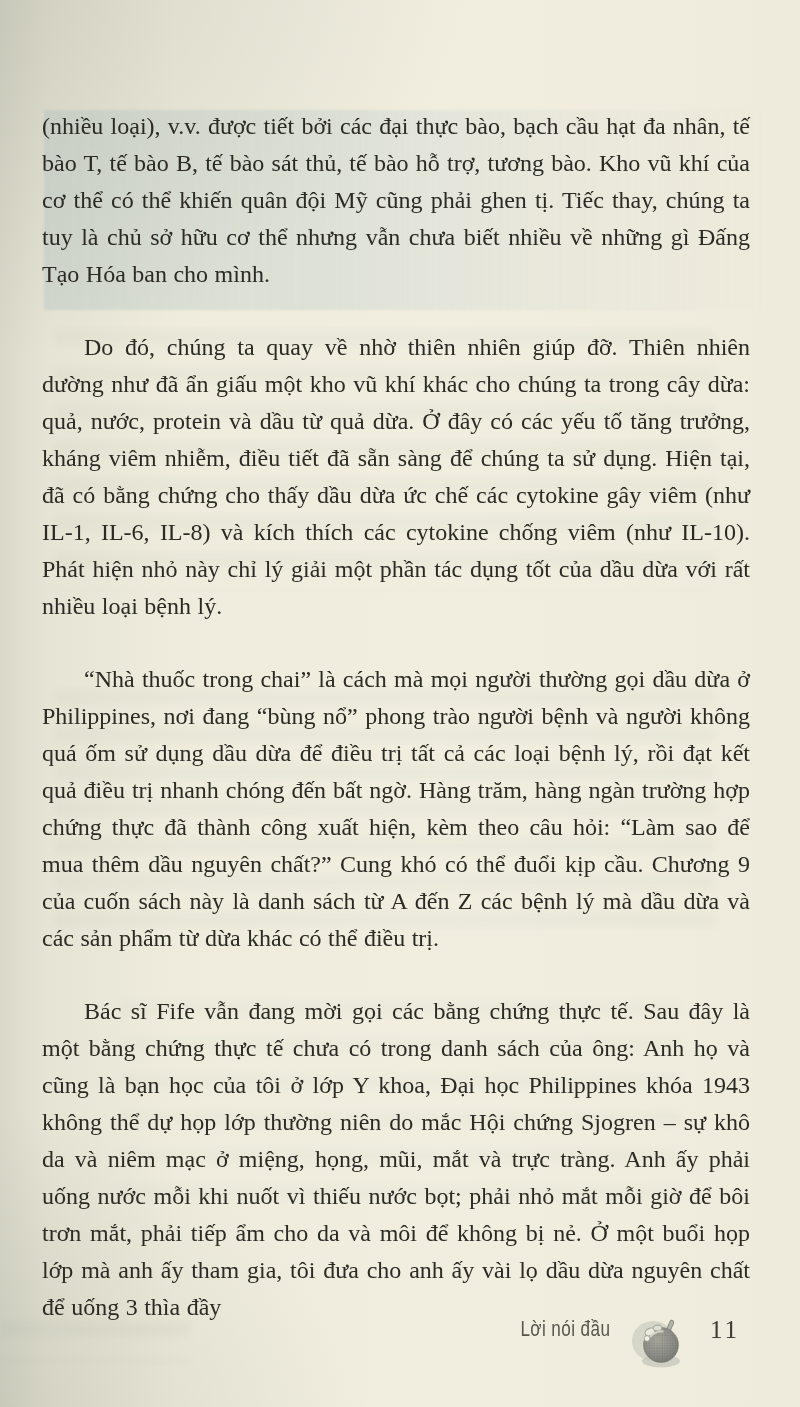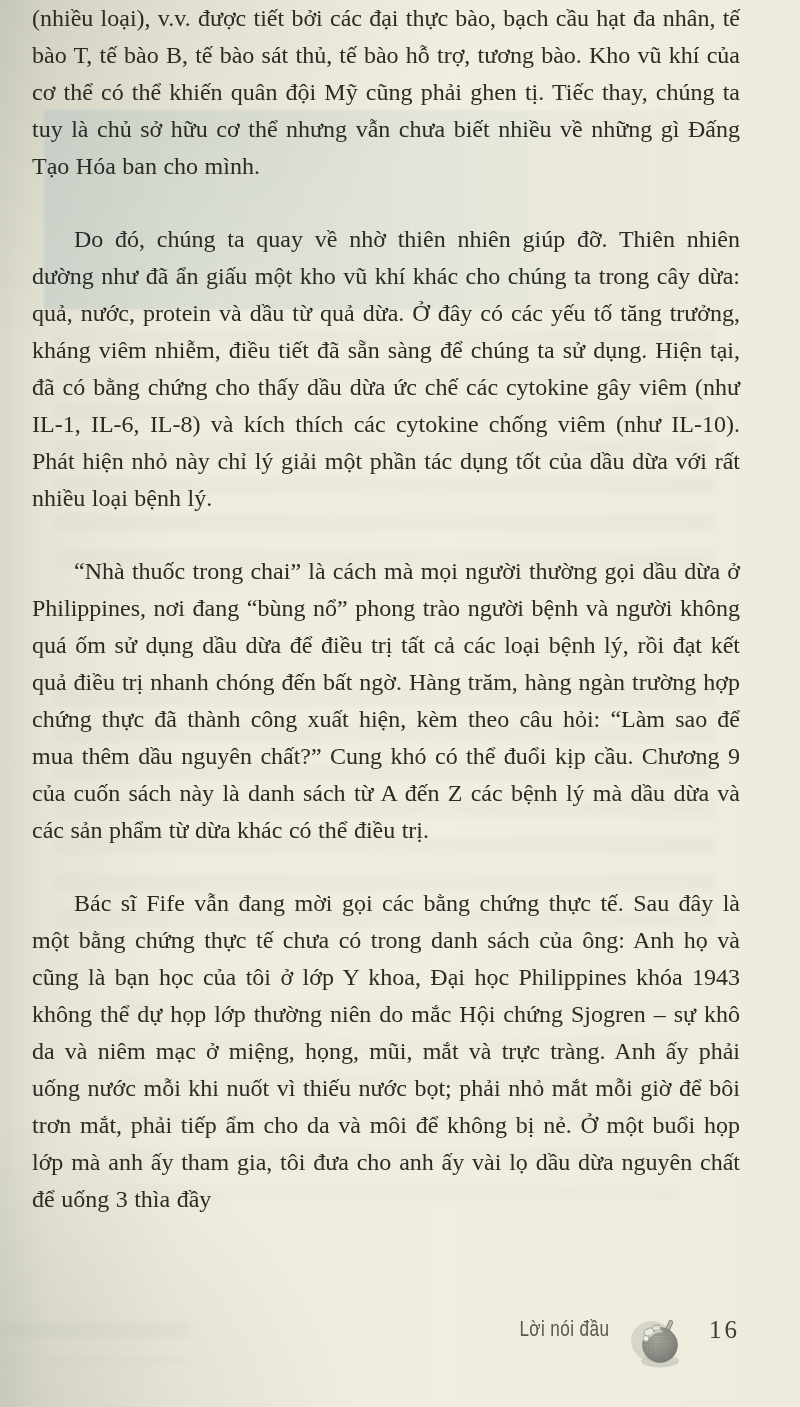--- a/index.html
+++ b/index.html
@@ -32,21 +32,21 @@
   .ghost{
     position:absolute;pointer-events:none;opacity:.5;filter:blur(3px);
     background:repeating-linear-gradient(to bottom,
       rgba(148,168,150,0.14) 0 15px, rgba(148,168,150,0) 15px 37px);
   }
   .g1{left:55px;top:330px;width:660px;height:260px;}
   .g2{left:55px;top:690px;width:660px;height:250px;}
   .g3{left:120px;top:1000px;width:560px;height:220px;opacity:.35;}
   .g4{left:0px;top:1322px;width:190px;height:40px;opacity:.6;}
   .text-block{
-    position:absolute;left:32px;top:0;width:708px;
+    position:absolute;left:42px;top:0;width:708px;padding-top:108px;
   }
   .text-block p{
     margin:0 0 16px 0;
     font-family:"Liberation Serif", serif;
     font-size:24px;line-height:37px;
     color:var(--body_text);
     text-align:justify;
     text-align-last:left;
     word-spacing:0.5px;
   }
@@ -109,16 +109,16 @@
         <circle cx="31" cy="29" r="17.5" fill="url(#dots)" opacity="0.45"></circle>
         <circle cx="31" cy="29" r="17.5" fill="none" stroke="#6c6d66" stroke-width="0.7" opacity="0.6"></circle>
 
         <ellipse cx="20" cy="16" rx="5.2" ry="3.6" fill="#e9e9df" stroke="#9b9c92" stroke-width="0.9" transform="rotate(-25 20 16)"></ellipse>
         <ellipse cx="27.5" cy="12" rx="4.4" ry="3" fill="#dedfd3" stroke="#9b9c92" stroke-width="0.9" transform="rotate(-8 27.5 12)"></ellipse>
         <circle cx="17" cy="22.5" r="2.8" fill="#f1f1e7" stroke="#a0a196" stroke-width="0.8"></circle>
 
         <path d="M20 21 q6 -6.5 13.5 -5.5" stroke="#d9d9cd" stroke-width="2.2" fill="none" opacity="0.85"></path>
       </svg>
     </span>
-    <span class="footer-page-number">16</span>
+    <span class="footer-page-number">11</span>
   </footer>
 
 </div>
 
 </body></html>

